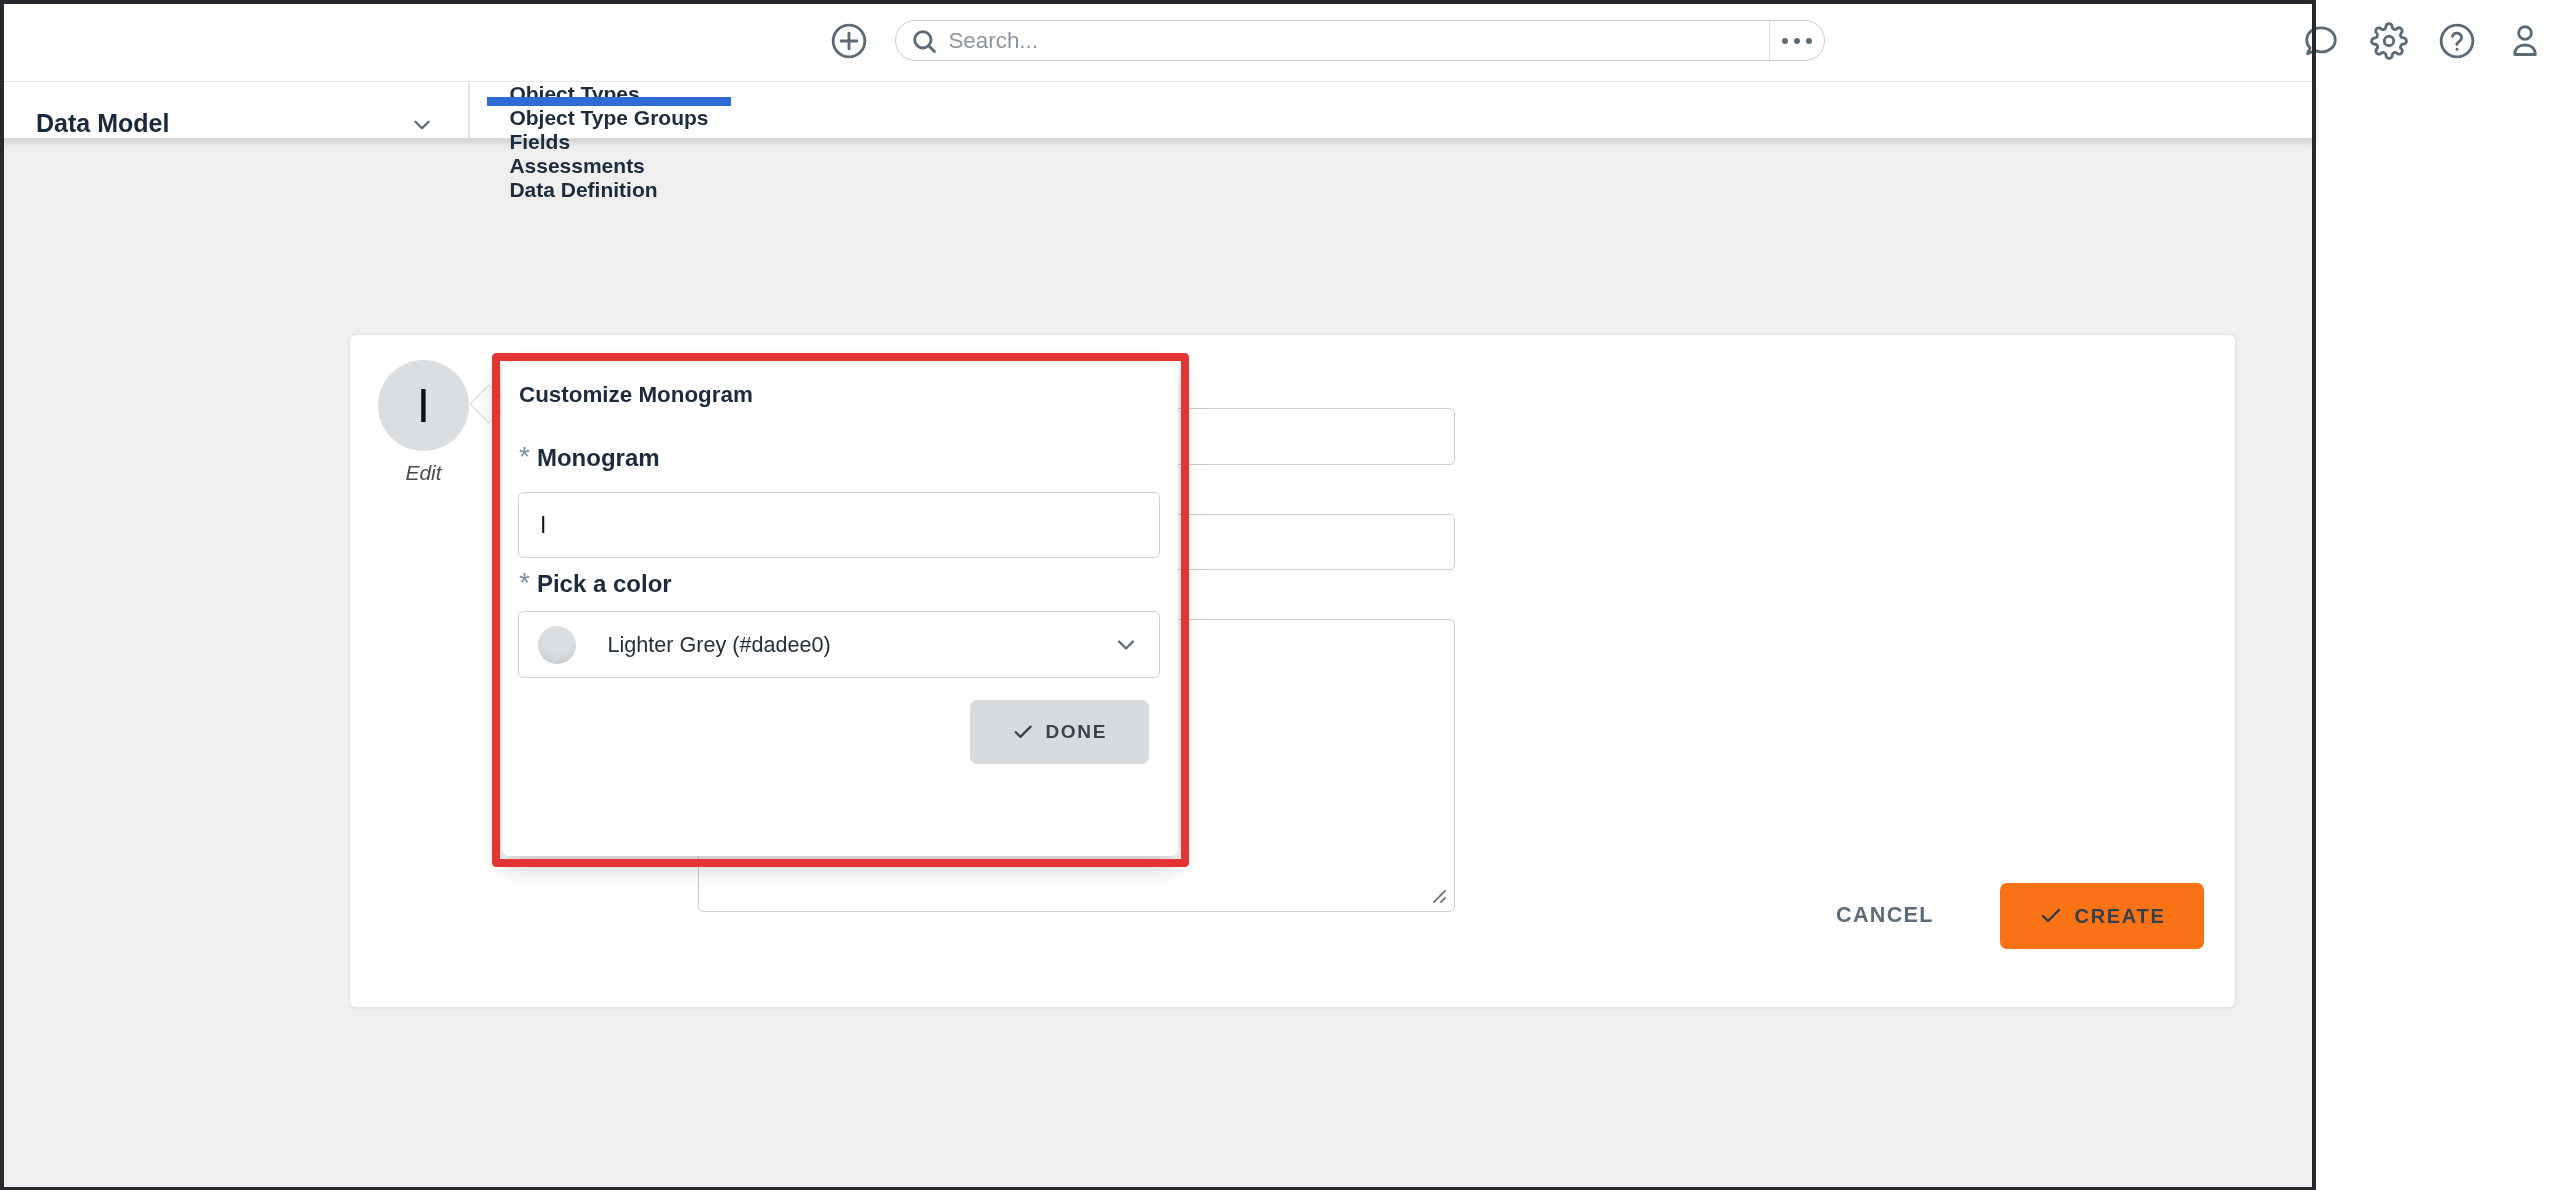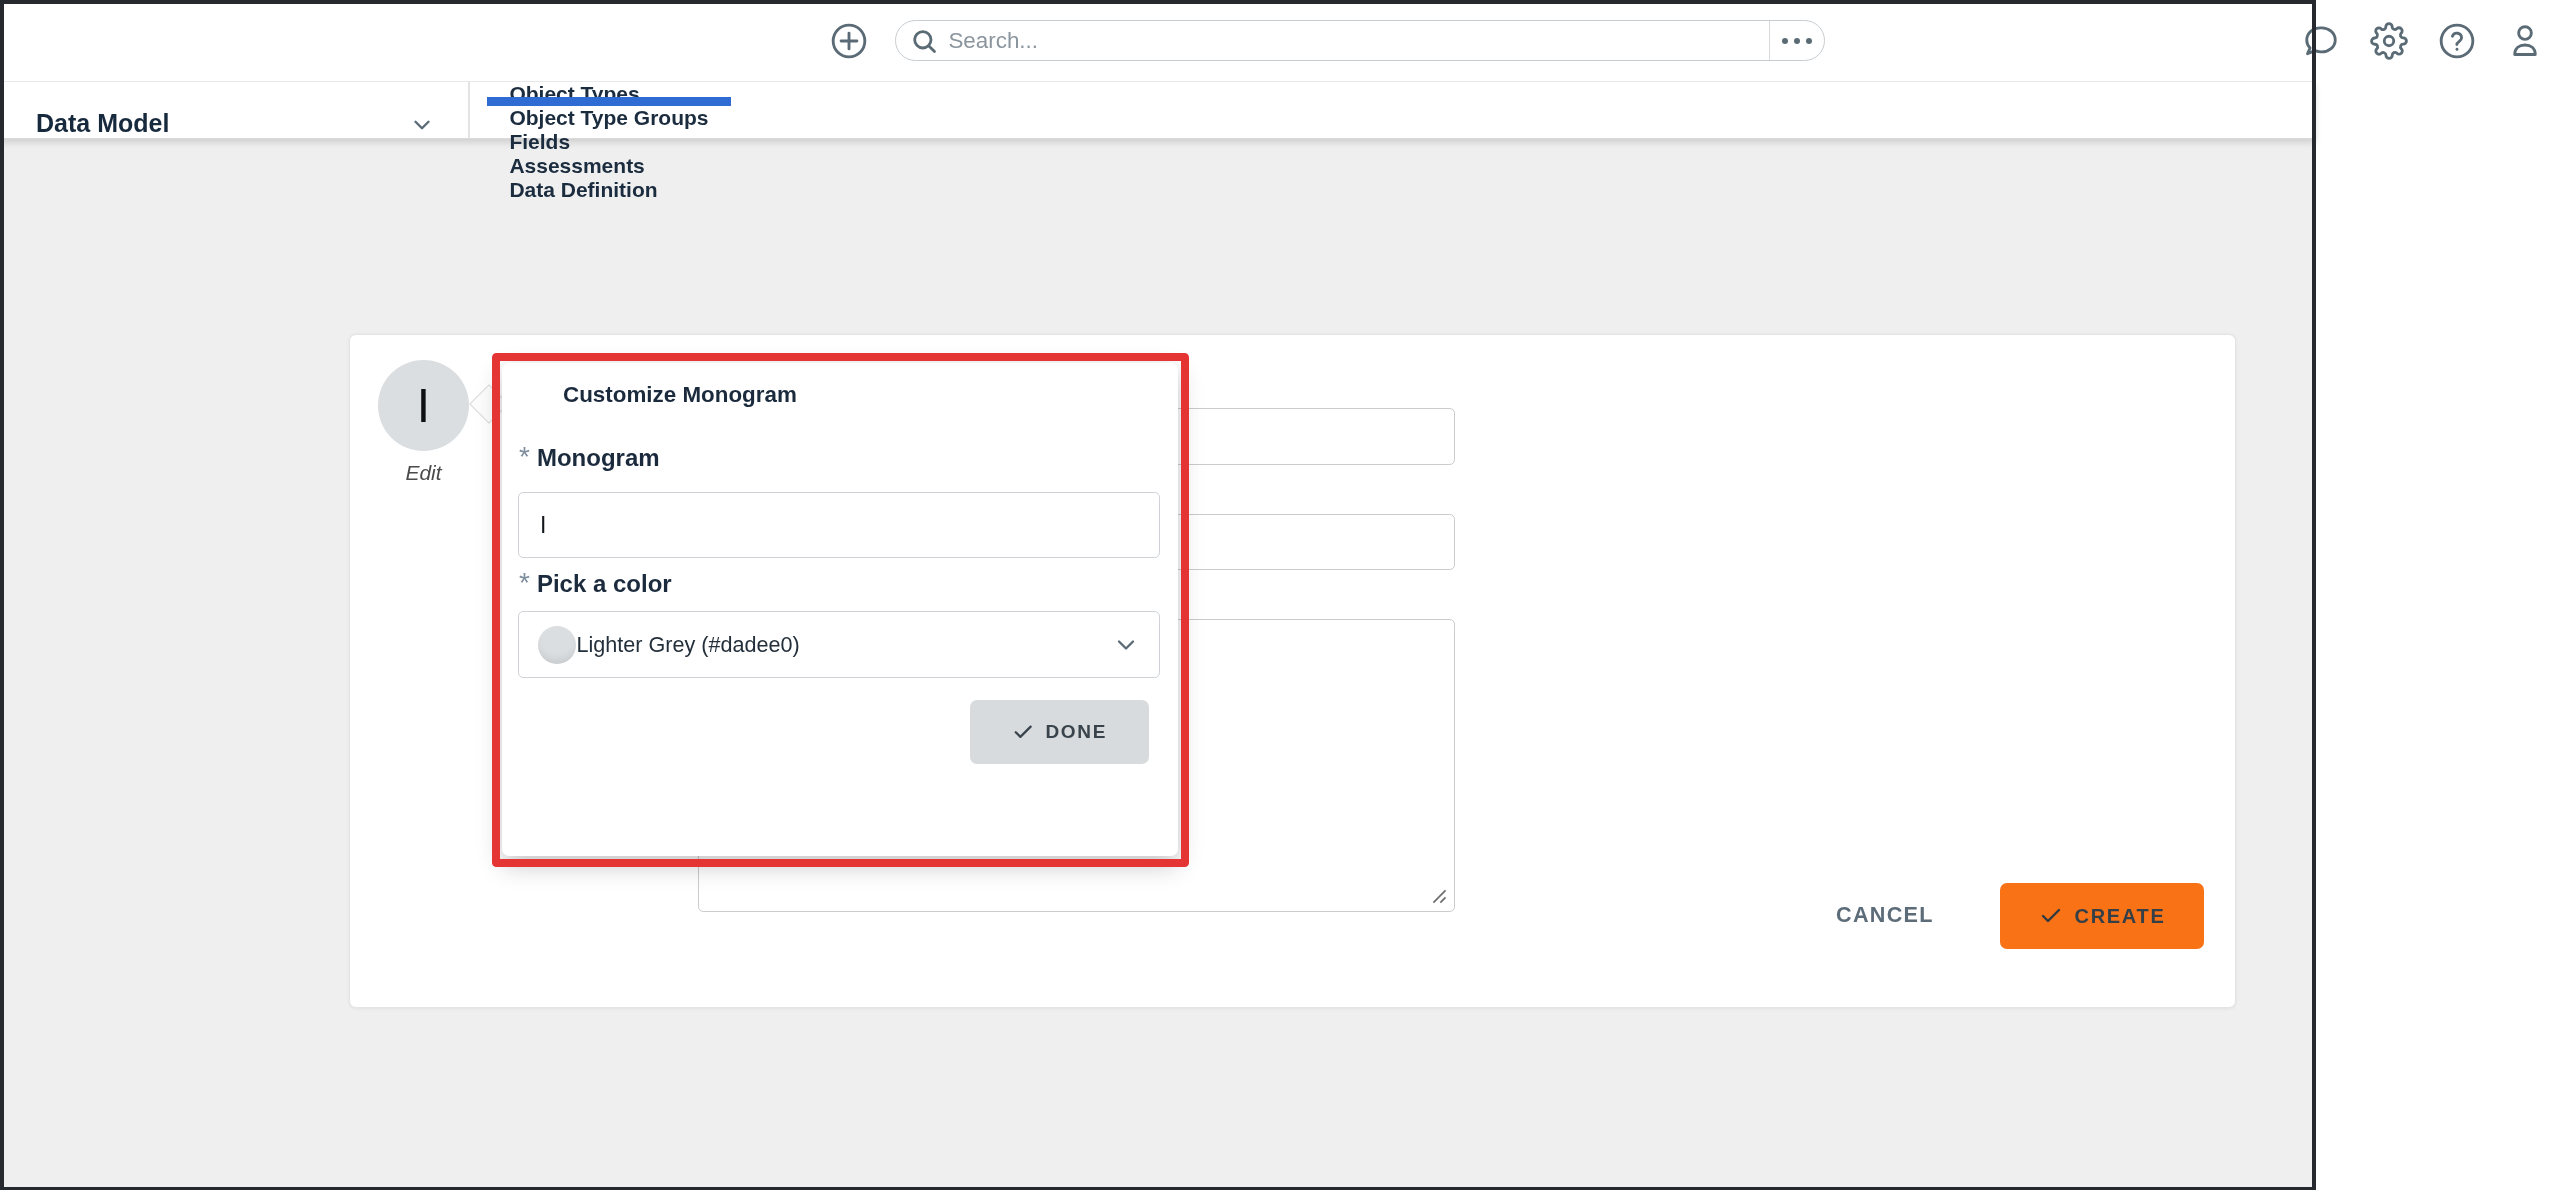--- a/index.html
+++ b/index.html
@@ -66,35 +66,35 @@
                 border:none; border-radius:7px; display:flex; align-items:center; justify-content:center;
                 gap:12px; cursor:pointer; z-index:2;
                 font-family:"Liberation Sans", sans-serif; font-size:20px; font-weight:700;
                 letter-spacing:1.7px; color:#353f47; }
 
   
   .popover-arrow { position:absolute; left:475px; top:390px; width:28px; height:28px; background:#fcfcfc;
                    border:1.7px solid #d6d6d6; transform:rotate(45deg); z-index:3; }
   .popover { position:absolute; left:502px; top:363px; width:676px; height:493px; background:#fff;
              border-radius:7px; box-shadow:0 8.6px 24px rgba(40,40,40,0.28); z-index:4; }
-  .pop-title { position:absolute; left:17px; top:19px; font-size:22.4px; font-weight:700; color:#1b2b3d;margin-left:44px; }
+  .pop-title { position:absolute; left:17px; top:19px; font-size:22.4px; font-weight:700; color:#1b2b3d; }
   .pop-label { position:absolute; left:17px; display:flex; align-items:flex-start; gap:7px; }
   .pop-label .req { font-size:28px; line-height:26px; color:#7f8fa0; font-weight:400; }
   .pop-label .txt { font-size:24px; font-weight:700; color:#1b2b3d; line-height:28px; }
   .pop-label.l1 { top:81px; }
   .pop-label.l2 { top:207px; }
   .pop-input { position:absolute; left:15.5px; top:129px; width:642px; height:66px;
                border:1.7px solid #cfd3d7; border-radius:5.2px; padding-left:21.6px;
                font-family:"Liberation Sans", sans-serif; font-size:23px; color:#14181c; outline:none; }
   .pop-select { position:absolute; left:15.5px; top:248px; width:642px; height:67px;
                 border:1.7px solid #cfd3d7; border-radius:5.2px; display:flex; align-items:center;
                 padding:0 19px; cursor:pointer; background:#fff; }
   .swatch { width:38px; height:38px; border-radius:50%; background:#dadee0;
             box-shadow:inset 0 -7px 8.6px -4.3px rgba(0,0,0,0.10); flex:0 0 auto; }
-  .pop-select .val { flex:1; margin-left:1px; font-size:21.6px; color:#232f3a; }
+  .pop-select .val { flex:1; margin-left:32px; font-size:21.6px; color:#232f3a; }
   .done-btn { position:absolute; left:468px; top:337px; width:179px; height:64px; background:#d8dbdd;
               border:none; border-radius:7px; display:flex; align-items:center; justify-content:center;
               gap:11.2px; cursor:pointer;
               font-family:"Liberation Sans", sans-serif; font-size:19px; font-weight:700;
               letter-spacing:1.7px; color:#39434b; }
 
   
   .red-annotation { position:absolute; left:492px; top:353px; width:697px; height:514px;
                     border:8.6px solid #e43434; border-radius:4.3px; z-index:6; pointer-events:none; }
 

